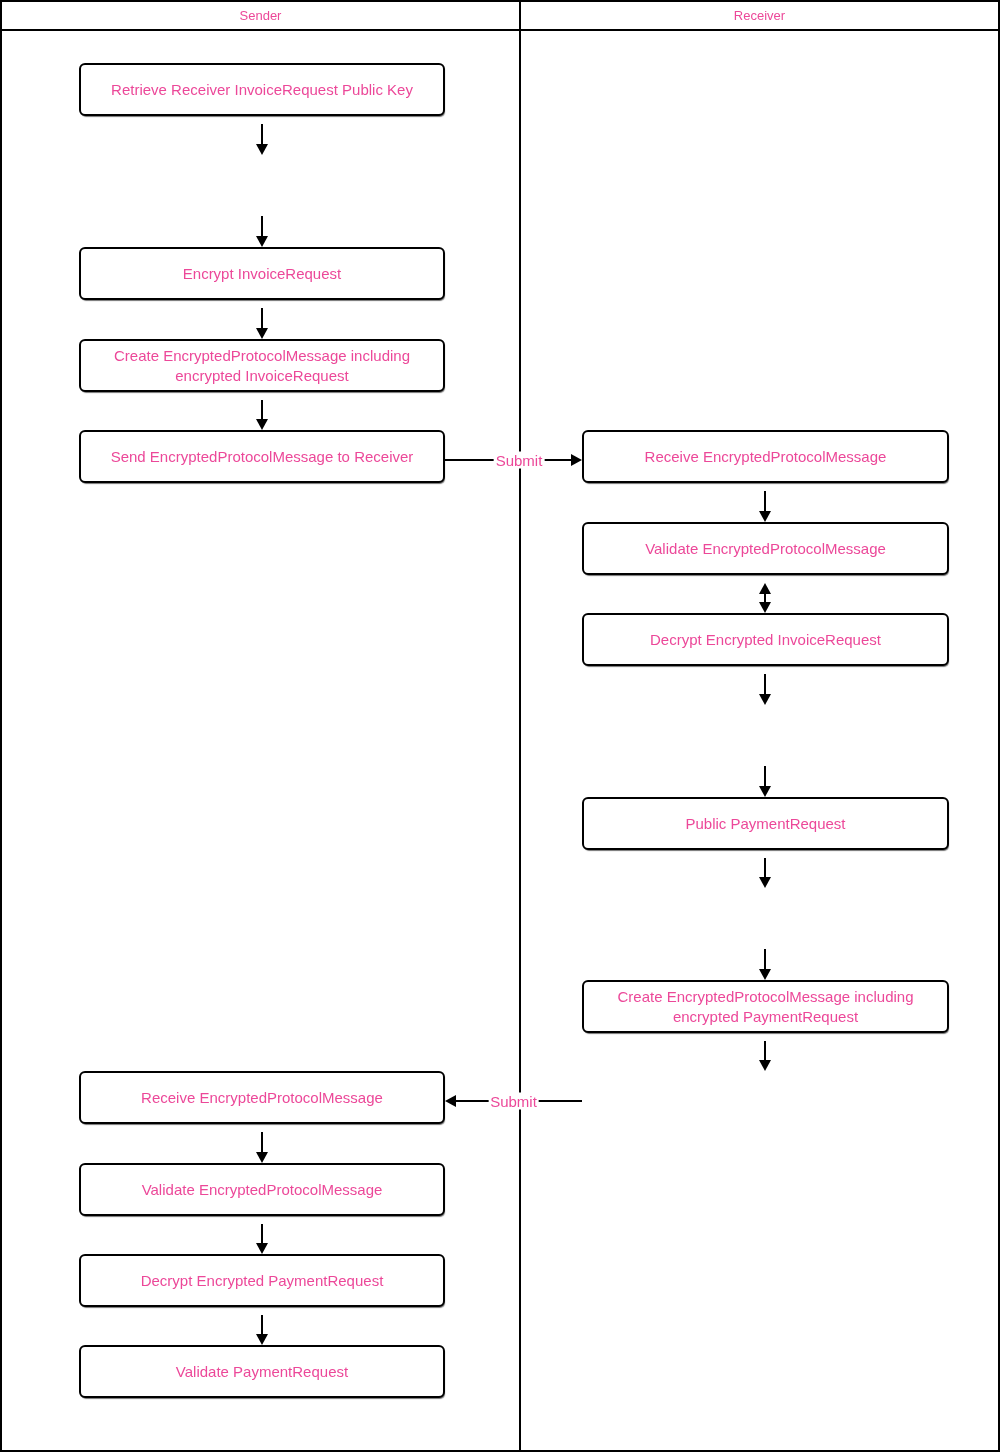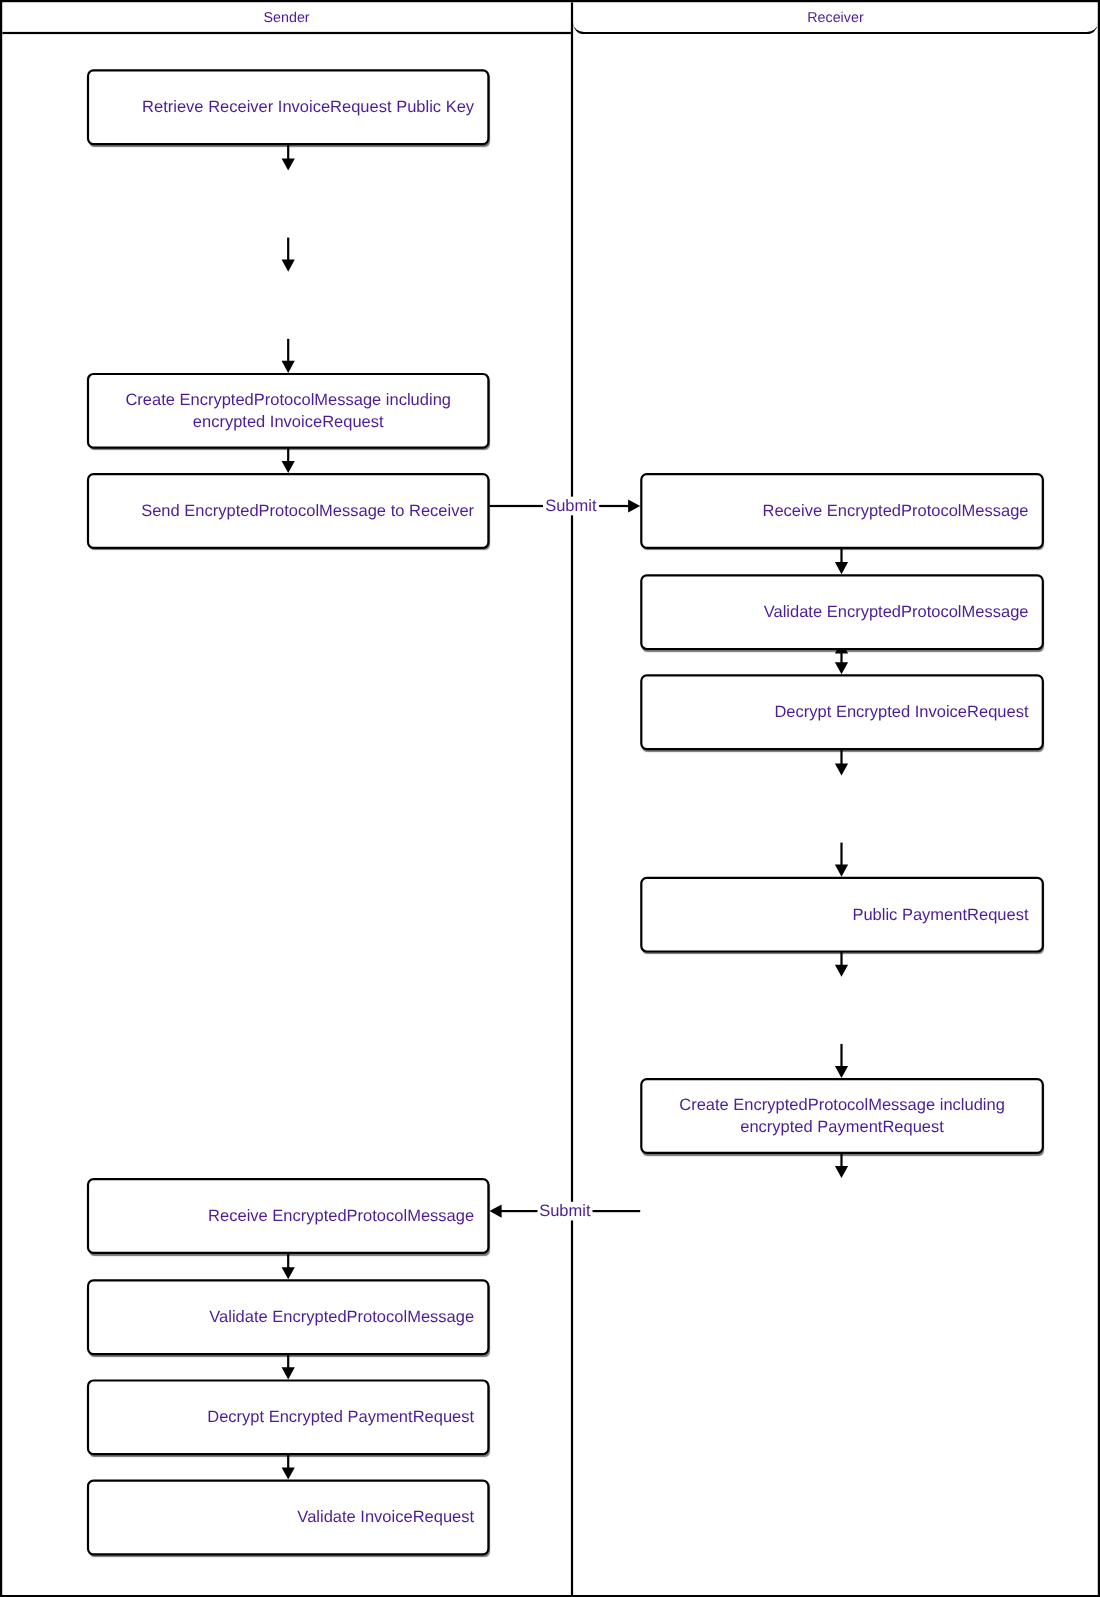--- a/index.html
+++ b/index.html
@@ -4,21 +4,21 @@
 <style>
   html, body { margin: 0; padding: 0; background: #ffffff; }
   .canvas {
     position: relative;
     width: 1000px;
     height: 1452px;
     box-sizing: border-box;
     border: 2px solid #000;
     background: #fff;
     font-family: "Liberation Sans", "DejaVu Sans", sans-serif;
-    color: #4c1d95;
+    color: #ec4899;
     overflow: hidden;
   }
   
   .lane-divider {
     position: absolute;
     left: 517px; top: 0; bottom: 0;
     width: 2px;
     background: #000;
     z-index: 1;
   }
@@ -27,34 +27,34 @@
     top: 0; height: 27px;
     border-bottom: 2px solid #000;
     display: flex;
     align-items: center;
     justify-content: center;
     font-size: 13px;
     z-index: 2;
     background: transparent;
   }
   .lane-header.sender { left: 0; width: 517px; }
-  .lane-header.receiver { left: 519px; width: 477px; border-radius: 10px; }
+  .lane-header.receiver { left: 519px; width: 477px; }
   
   .node {
     position: absolute;
     box-sizing: border-box;
     width: 366px;
-    height: 69px;
+    height: 53px;
     background: #fff;
     border: 2px solid #000;
     border-radius: 6px;
     box-shadow: 1px 2px 1px -1px rgba(0,0,0,0.55);
     display: flex;
     align-items: center;
-    justify-content: flex-end;
+    justify-content: center;
     text-align: center;
     font-size: 15px;
     line-height: 20px;
     padding: 4px 12px;
     z-index: 3;
   }
   .node.sender { left: 77px; }
   .node.receiver { left: 580px; width: 367px; }
   
   .arrow-v {
@@ -149,20 +149,23 @@
   <div class="arrow-v sx" style="top:122px;height:31px">
     <div class="line"></div>
     <div class="head-down"></div>
   </div>
 
   <div class="arrow-v sx" style="top:214px;height:31px">
     <div class="line"></div>
     <div class="head-down"></div>
   </div>
 
+  <div class="node sender" style="top:245px">
+    <span>Encrypt InvoiceRequest</span>
+  </div>
   <div class="arrow-v sx" style="top:306px;height:31px">
     <div class="line"></div>
     <div class="head-down"></div>
   </div>
 
   <div class="node sender" style="top:337px">
     <span>Create EncryptedProtocolMessage including encrypted InvoiceRequest</span>
   </div>
   <div class="arrow-v sx" style="top:398px;height:30px">
     <div class="line"></div>
@@ -255,16 +258,16 @@
 
   <div class="node sender" style="top:1252px">
     <span>Decrypt Encrypted PaymentRequest</span>
   </div>
   <div class="arrow-v sx" style="top:1313px;height:30px">
     <div class="line"></div>
     <div class="head-down"></div>
   </div>
 
   <div class="node sender" style="top:1343px">
-    <span>Validate InvoiceRequest</span>
+    <span>Validate PaymentRequest</span>
   </div>
 
 </div>
 
 </body></html>

